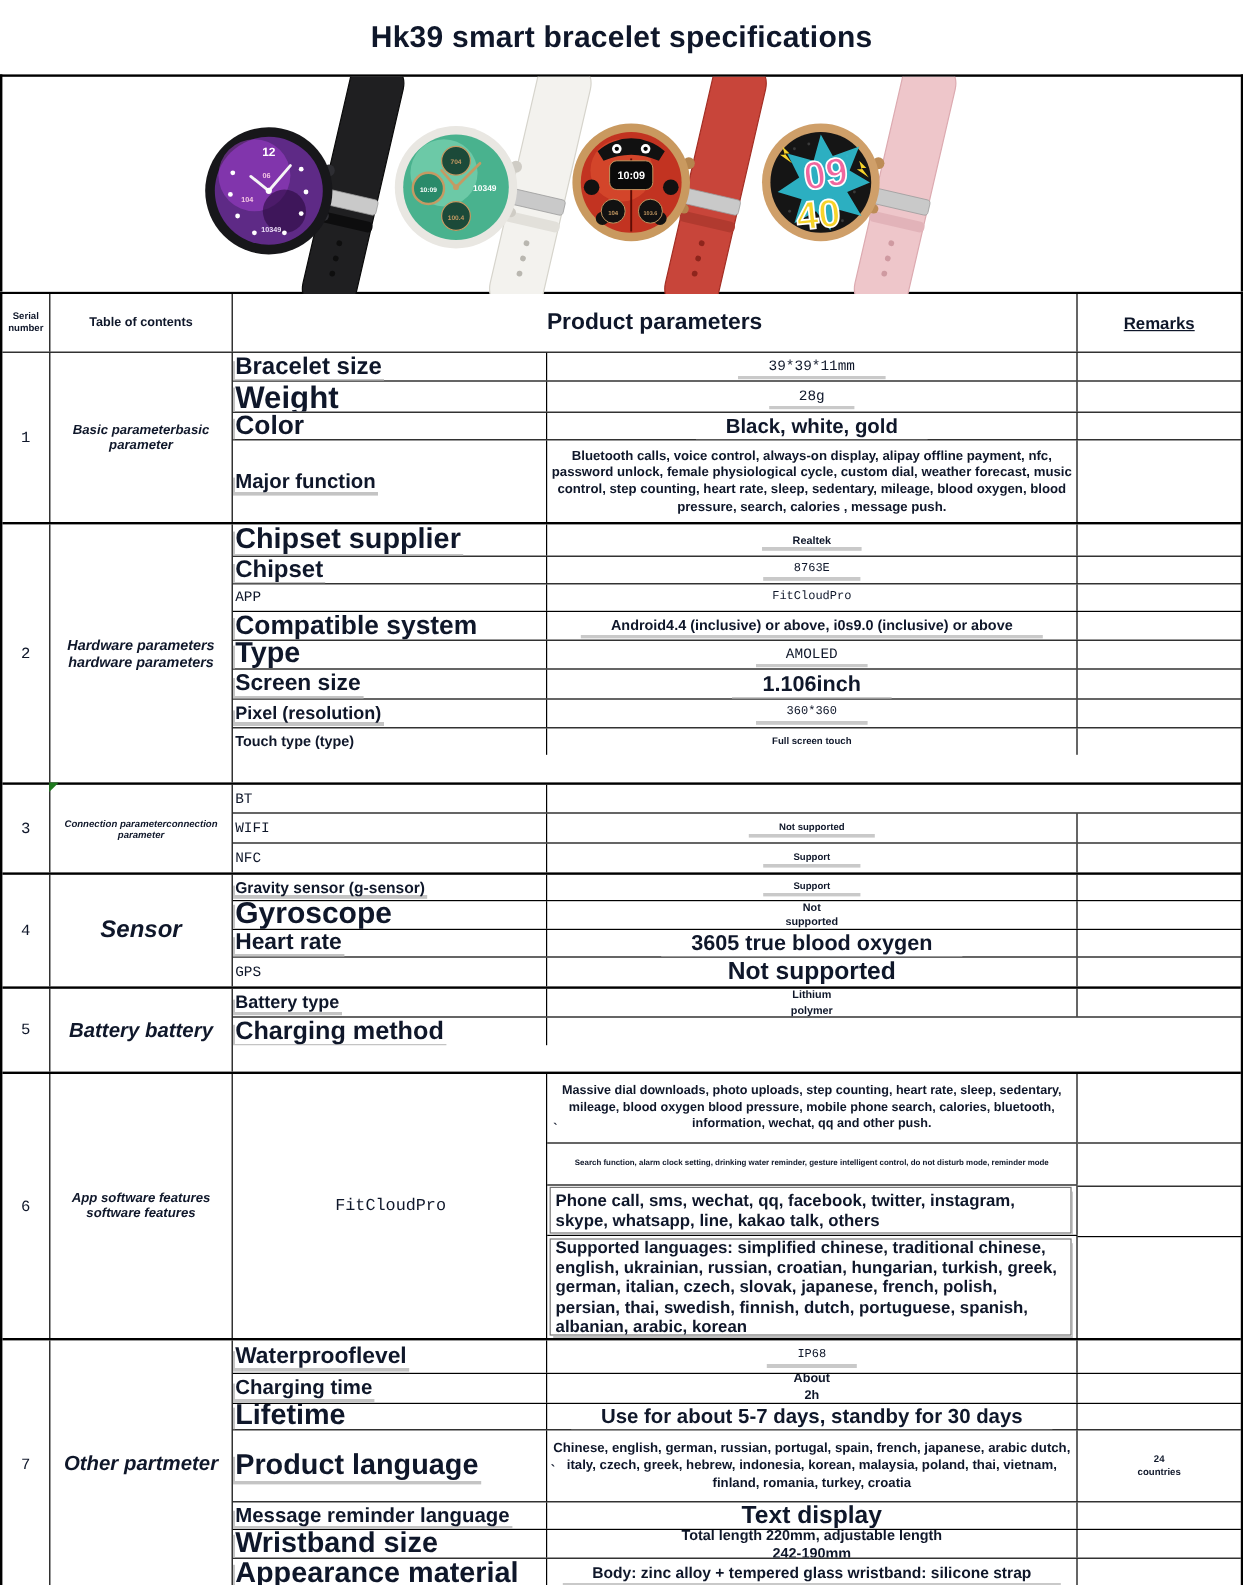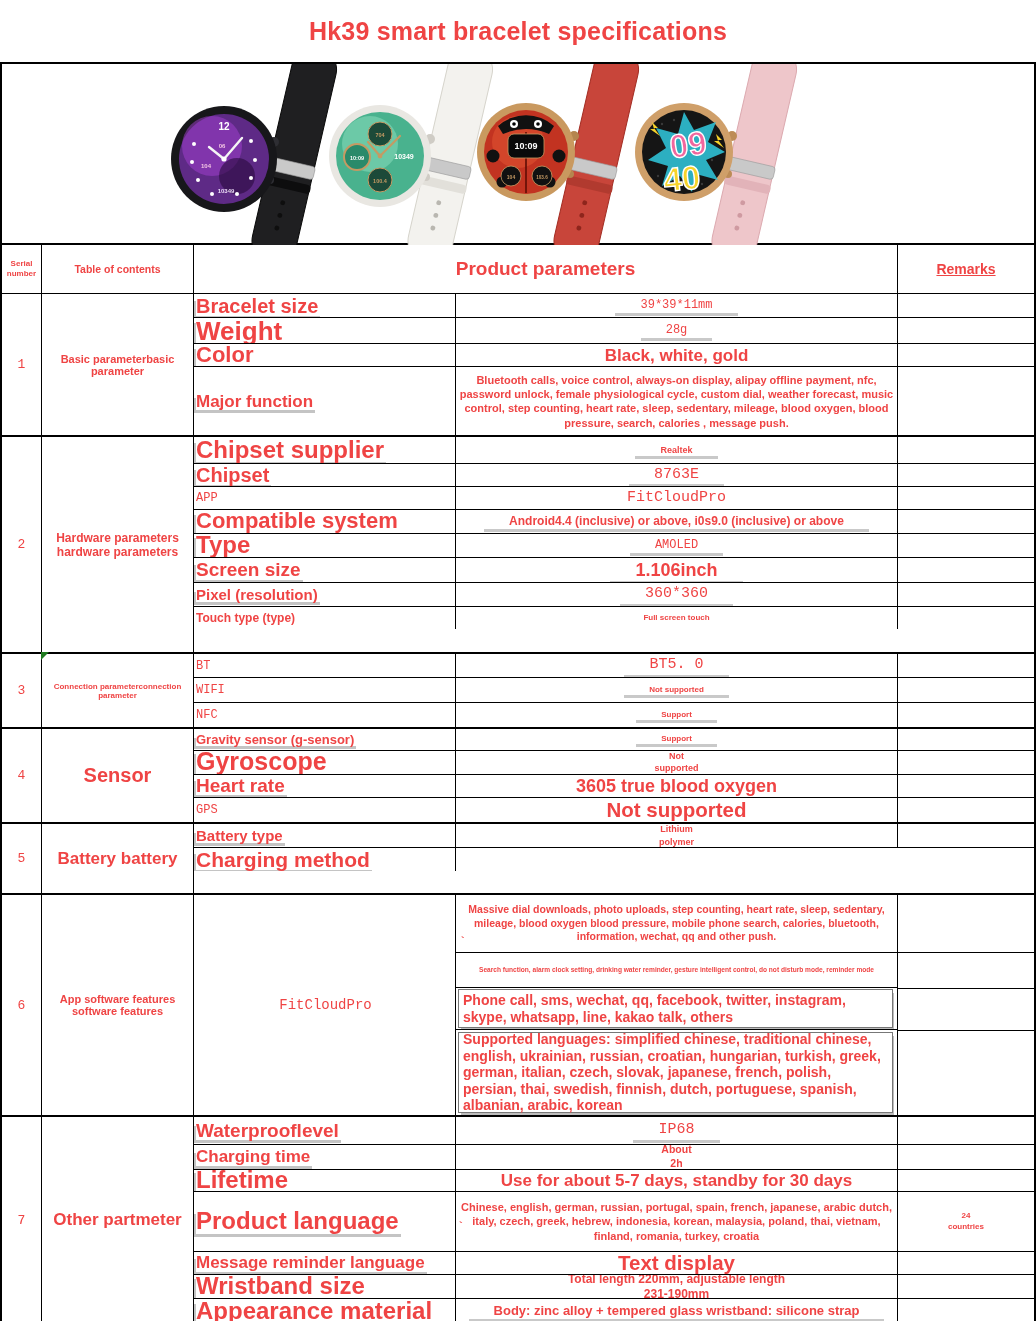--- a/index.html
+++ b/index.html
@@ -1,18 +1,18 @@
 <!DOCTYPE html>
 <html><head>
 <meta charset="utf-8">
 <style>
   html,body{margin:0;padding:0;background:#ffffff;}
   *{box-sizing:border-box;}
   .sheet{position:relative;width:1036px;height:1321px;background:#fff;overflow:hidden;
-         font-family:"Liberation Sans",sans-serif;color:#ef4444;}
+         font-family:"Liberation Sans",sans-serif;color:#0f172a;}
   
   .title-row{height:62px;display:flex;align-items:center;justify-content:center;}
   .title-row span{font-size:25px;font-weight:700;letter-spacing:.2px;}
   
   .band{position:relative;height:181px;border-top:2px solid #000;border-left:2px solid #000;
         border-right:2px solid #000;overflow:visible;background:#fff;z-index:2;}
   .watch{position:absolute;top:0;}
   .metal{fill:#c9c9c9;stroke:#9a9a9a;stroke-width:.6;}
   svg text{font-family:"Liberation Sans",sans-serif;font-weight:700;}
   
@@ -21,39 +21,39 @@
   .thead .c{display:flex;align-items:center;justify-content:center;text-align:center;font-weight:700;}
   .c-serial{width:40px;border-right:1px solid #000;font-size:8px;line-height:1.2;}
   .c-contents{width:152px;border-right:1px solid #000;font-size:10.5px;}
   .c-params{width:704px;border-right:1px solid #000;font-size:19px;}
   .c-remarks{flex:1;font-size:14px;text-decoration:underline;}
   .section{display:flex;border-bottom:2px solid #000;}
   .section:last-child{border-bottom:none;}
   .serial{width:40px;border-right:1px solid #000;display:flex;align-items:center;justify-content:center;
           font-family:"Liberation Mono",monospace;font-size:13px;}
   .contents{width:152px;border-right:1px solid #000;display:flex;align-items:center;justify-content:center;
-            text-align:center;font-weight:700;padding:2px;}
+            text-align:center;font-weight:700;padding:2px;font-style:italic;}
   .rows{flex:1;display:flex;flex-direction:column;}
   .srow{display:flex;border-bottom:1px solid #000;}
   .srow:last-child{border-bottom:none;}
   .lbl{width:262px;border-right:1px solid #000;display:flex;align-items:center;padding-left:2px;
        font-weight:700;line-height:1.02;overflow:hidden;}
   .val{width:442px;border-right:1px solid #000;display:flex;align-items:center;justify-content:center;
        text-align:center;position:relative;overflow:hidden;}
   .val span{white-space:pre-line;line-height:1.25;}
   .rem{flex:1;display:flex;align-items:center;justify-content:center;text-align:center;
        font-weight:700;font-size:8px;line-height:1.3;}
   .rem span{white-space:pre-line;}
   
   .f26{font-size:26px}.f25{font-size:25px}.f24{font-size:24px}.f22{font-size:22px}.f21{font-size:21px}
   .f20{font-size:20px}.f19{font-size:19px}.f18{font-size:17px}.f17{font-size:17px}.f15{font-size:15px}
   .f13{font-size:13px}.f12{font-size:12px}.f11{font-size:11px}
   .lmono{font-family:"Liberation Mono",monospace;font-weight:400;font-size:12px;}
   
-  .m13 span{font-family:"Liberation Mono",monospace;font-size:15px;font-weight:400;}
+  .m13 span{font-family:"Liberation Mono",monospace;font-size:10px;font-weight:400;}
   .m12 span{font-family:"Liberation Mono",monospace;font-size:12px;font-weight:400;}
   .m14 span{font-family:"Liberation Mono",monospace;font-size:14px;font-weight:400;}
   .b6 span{font-weight:700;font-size:6.6px;}
   .b8 span{font-weight:700;font-size:8px;}
   .b9 span{font-weight:700;font-size:9px;line-height:1.35;}
   .b10 span{font-weight:700;font-size:10.5px;line-height:1.3;}
   .b11 span{font-weight:700;font-size:11px;line-height:1.3;}
   .b12 span{font-weight:700;font-size:12px;line-height:1.25;}
   .b13 span{font-weight:700;font-size:13px;}
   .b17 span{font-weight:700;font-size:17px;}
@@ -340,23 +340,20 @@
     </div>
 
     <div class="section" style="height:75px">
       <div class="serial">3</div>
       <div class="contents" style="font-size:8px">Connection parameterconnection parameter</div>
       <div class="rows">
         <div class="srow" style="height:25px">
           <div class="lbl lmono">
               <span>BT</span>
             </div>
-          <div class="val m13 shc">
-              <span>BT5. 0</span>
-            </div>
           <div class="rem"></div>
         </div>
         <div class="srow" style="height:25px">
           <div class="lbl lmono">
               <span>WIFI</span>
             </div>
           <div class="val b8 shc">
               <span>Not supported</span>
             </div>
           <div class="rem"></div>
@@ -542,21 +539,21 @@
               <span>Text display</span>
             </div>
           <div class="rem"></div>
         </div>
         <div class="srow" style="height:24px">
           <div class="lbl f24 sh">
               <span>Wristband size</span>
             </div>
           <div class="val b12 shc">
               <span>Total length 220mm, adjustable length
-231-190mm</span>
+242-190mm</span>
             </div>
           <div class="rem"></div>
         </div>
         <div class="srow" style="height:24px">
           <div class="lbl f24 sh">
               <span>Appearance material</span>
             </div>
           <div class="val b13 shc">
               <span>Body: zinc alloy + tempered glass wristband: silicone strap</span>
             </div>

